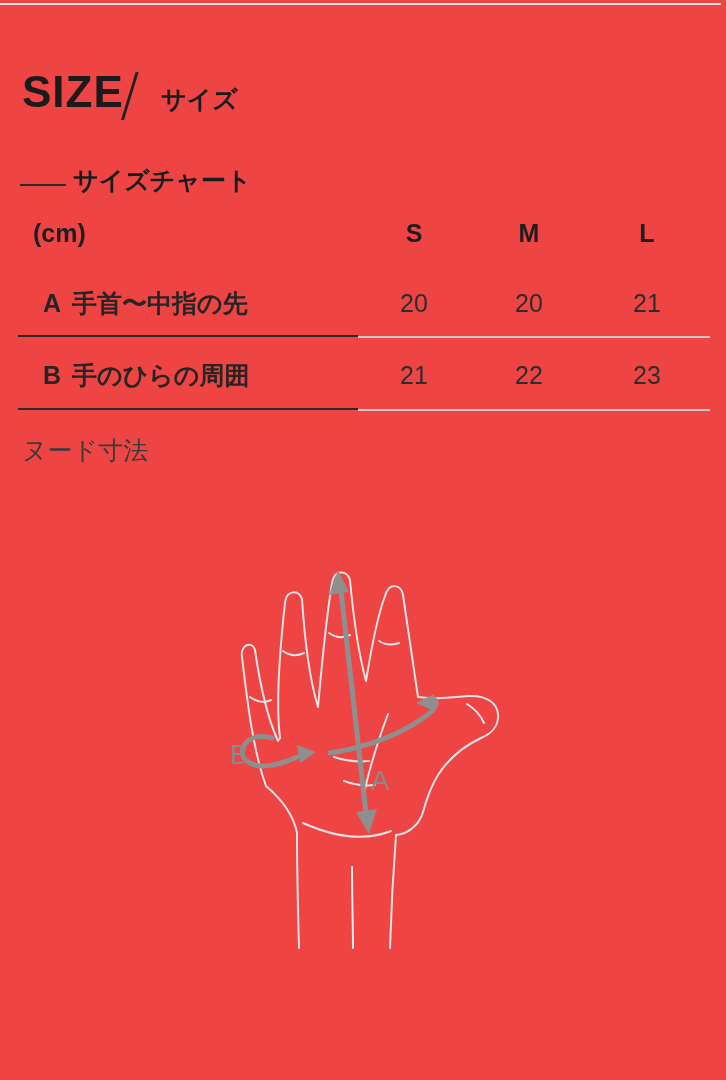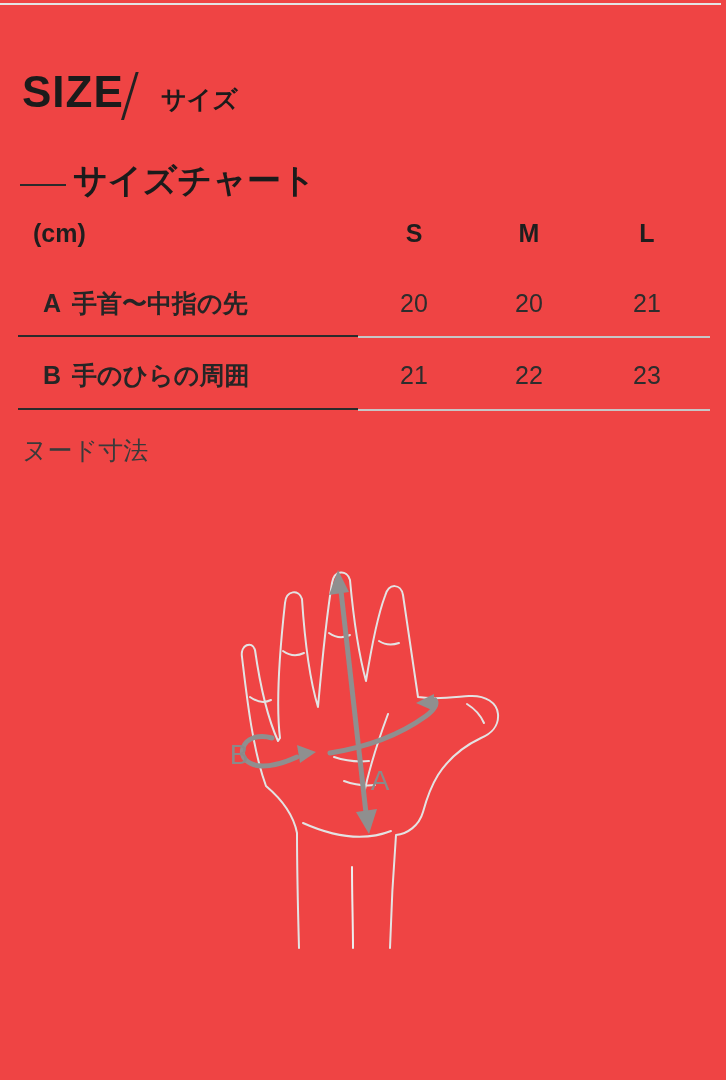--- a/index.html
+++ b/index.html
@@ -15,21 +15,21 @@
   .top-hairline{position:absolute;left:0;top:3px;width:721px;height:2px;background:#e4e4e4;}
   .right-border{position:absolute;right:2px;top:4px;width:2px;height:1076px;background:#3a3a3a;}
 
   
   .title-en{position:absolute;left:22px;top:70px;font-size:44px;line-height:44px;font-weight:700;letter-spacing:1px;color:#1b1b1b;white-space:nowrap;}
   .title-slash{position:absolute;left:121px;top:72px;width:2.5px;height:48px;background:#222;transform:skewX(-17deg);transform-origin:bottom left;}
   .title-ja{position:absolute;left:147px;top:87px;font-size:25px;line-height:25px;font-weight:600;color:#1b1b1b;white-space:nowrap;margin-left:14px;}
 
   
   .section-dash{position:absolute;left:20px;top:184px;width:46px;height:2px;background:#2b2b2b;}
-  .section-label{position:absolute;left:73px;top:166px;font-size:34px;line-height:28px;font-weight:700;color:#1b1b1b;white-space:nowrap;}
+  .section-label{position:absolute;left:73px;top:166px;font-size:25px;line-height:28px;font-weight:700;color:#1b1b1b;white-space:nowrap;}
 
   
   .trow{position:absolute;left:0;width:649px;height:28px;}
   .cell{position:absolute;font-size:25px;line-height:28px;white-space:nowrap;}
   .cell.head{font-weight:700;color:#1e1e1e;}
   .cell.rowlabel{left:43px;font-weight:700;color:#252525;text-align:center;}
   .cell.unit{left:33px;}
   .rowkey{font-weight:700;margin-right:11px;}
   .val{width:84px;text-align:center;color:#2d2d2d;}
   .col-s{left:372px;}

